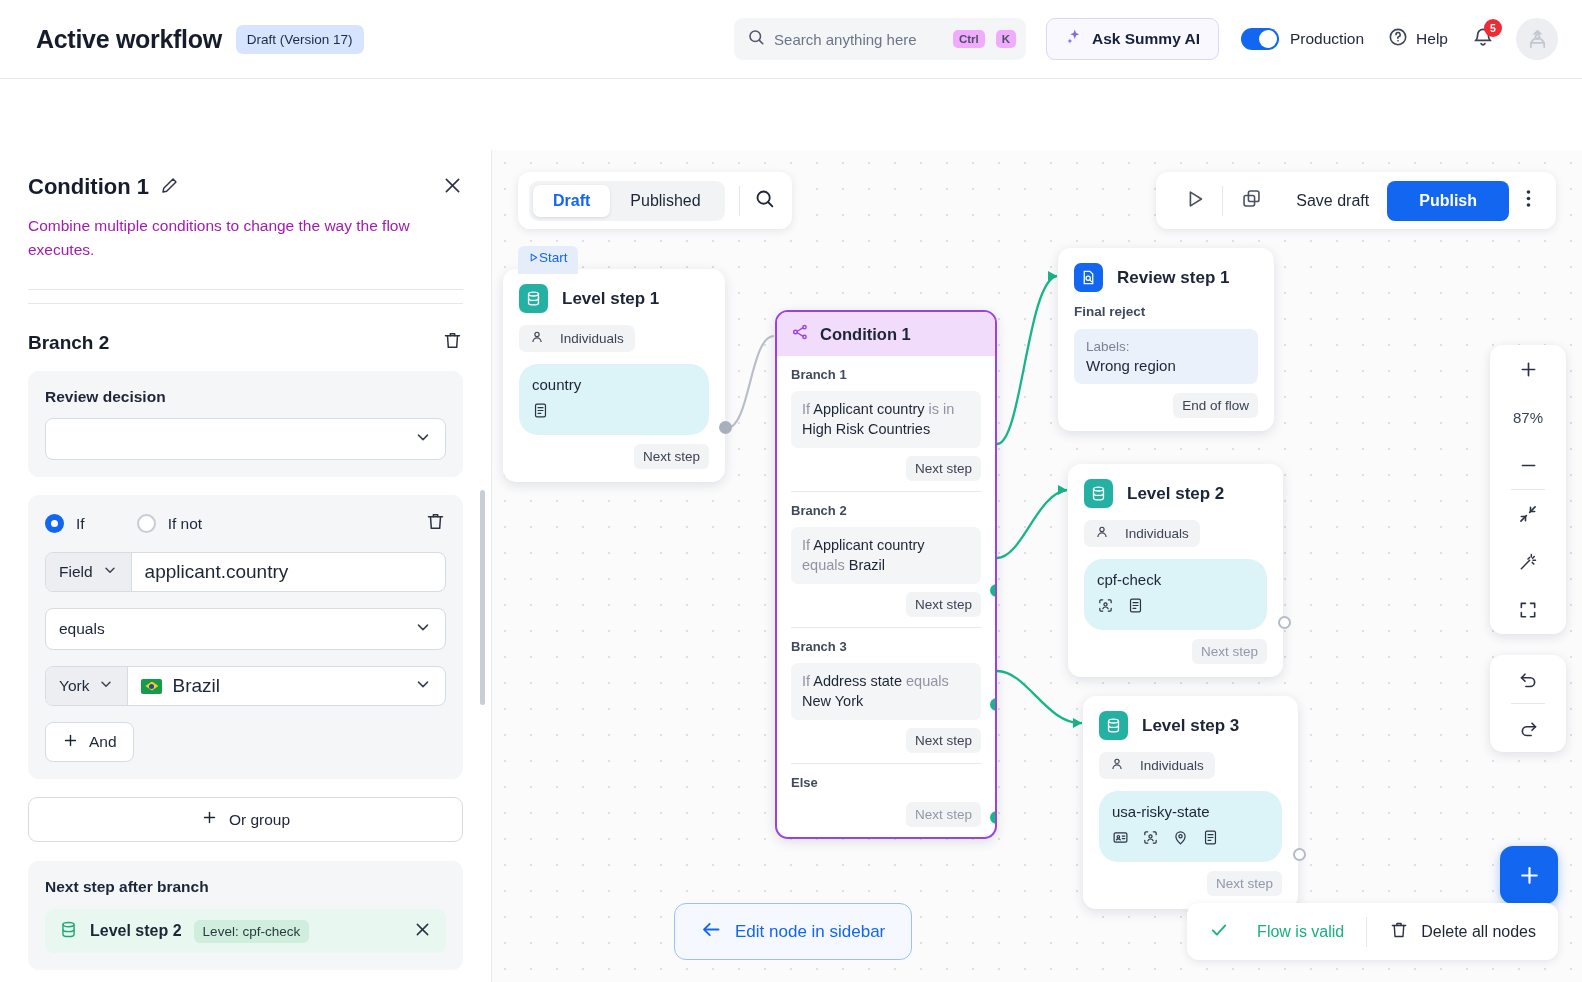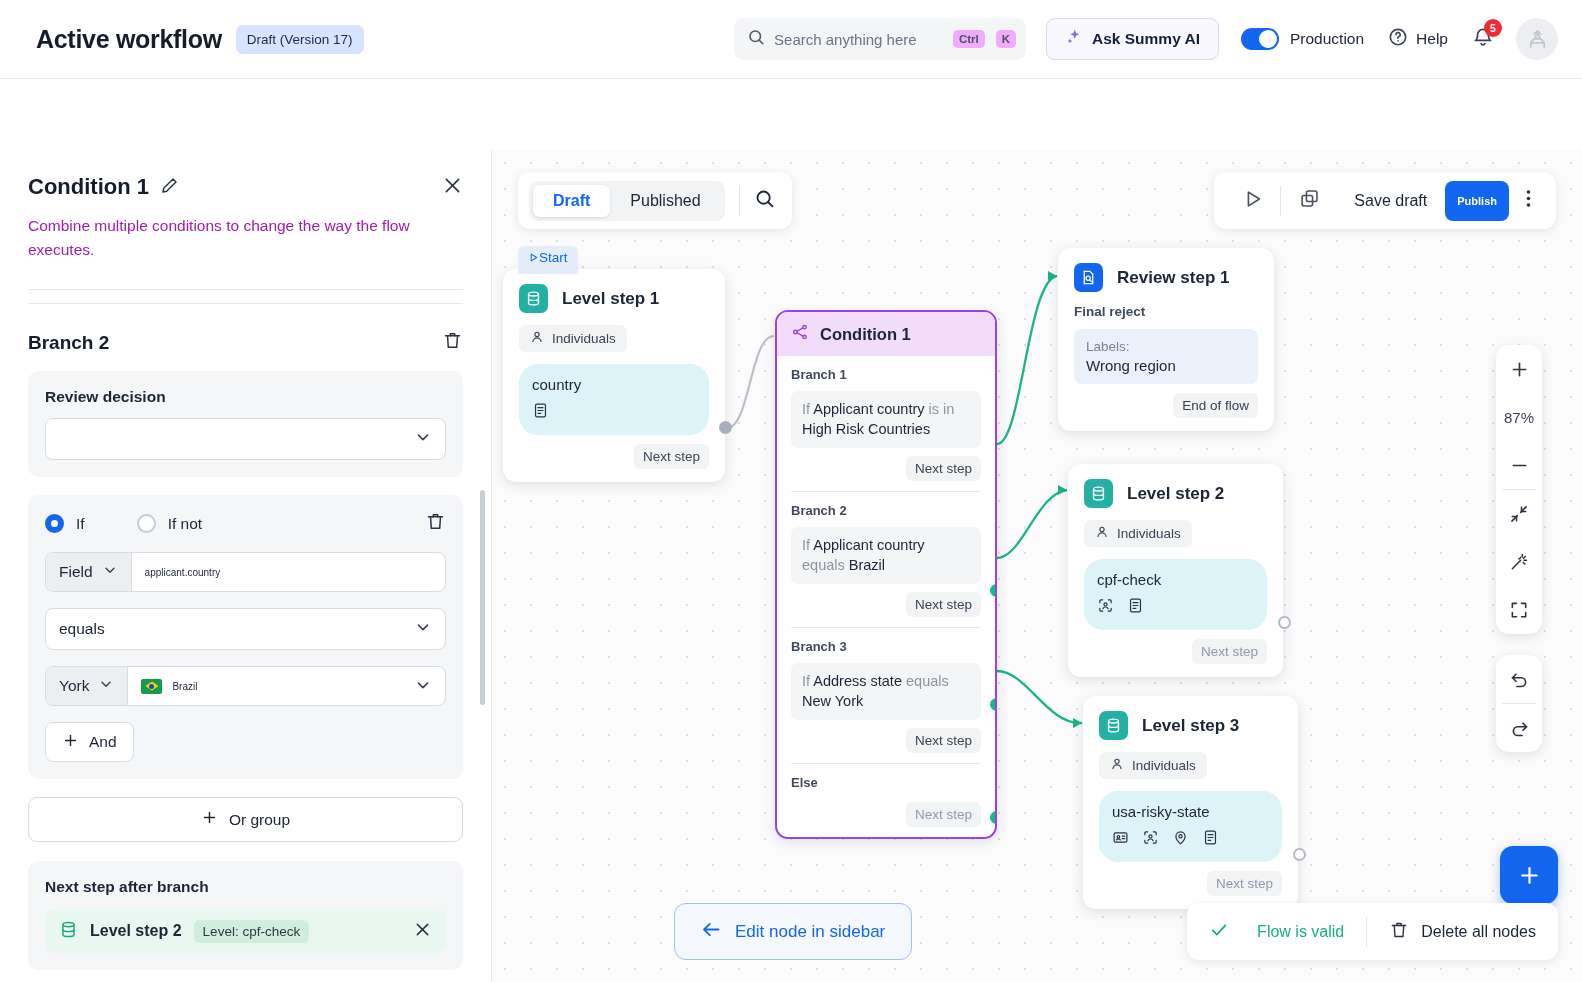--- a/index.html
+++ b/index.html
@@ -103,21 +103,21 @@
   .row-del { margin-left: auto; }
 
   .combo {
     margin-top: 16px; display: flex; height: 40px; border-radius: 8px; overflow: hidden;
     border: 1px solid #d7dbe2; background:#fff;
   }
   .combo .pre {
     background: #eceef2; display: flex; align-items: center; gap: 9px;
     padding: 0 13px; font-size: 15.5px; color: #1d2636; border-right: 1px solid #d7dbe2;
   }
-  .combo .val { flex: 1; display: flex; align-items: center; padding: 0 13px; font-size: 10px; color: #1d2636; gap:10px;}
+  .combo .val { flex: 1; display: flex; align-items: center; padding: 0 13px; font-size: 19px; color: #1d2636; gap:10px;}
   .combo .val .chev { margin-left: auto; }
   .flag {
     width: 21px; height: 15px; border-radius: 2px; background: #169b4e;
     display:flex;align-items:center;justify-content:center; flex:none;
   }
   .flag .dia { width: 13px; height: 9px; background:#f7d117; transform: rotate(0deg);
     clip-path: polygon(50% 0, 100% 50%, 50% 100%, 0 50%); display:flex;align-items:center;justify-content:center;}
   .flag .glob { width:5px;height:5px;border-radius:50%;background:#1b4ca8; }
 
   .btn-and {
@@ -163,34 +163,34 @@
   .seg div.on { background: #fff; color: #1366f0; font-weight: 700; box-shadow: 0 1px 3px rgba(25,35,60,.13); }
   .tb-div { width: 1px; height: 30px; background: #e3e6eb; margin: 0 14px; }
 
   .cv-toolbar-r {
     position: absolute; right: 26px; top: 22px; height: 57px; background: #fff;
     border-radius: 12px; box-shadow: 0 2px 9px rgba(25,35,60,.10);
     display: flex; align-items: center; padding: 0 12px; gap: 0;
   }
   .btn-savedraft { font-size: 16px; color: #1d2636; padding: 0 18px; font-weight: 400; }
   .btn-publish {
-    background: #1366f0; color: #fff; font-size: 11px; font-weight: 700;
-    height: 40px; border-radius: 8px; display: flex; align-items: center; padding: 0 12px;
+    background: #1366f0; color: #fff; font-size: 16px; font-weight: 700;
+    height: 40px; border-radius: 8px; display: flex; align-items: center; padding: 0 32px;
   }
   .kebab { padding: 0 13px 0 17px; }
 
   
   .node { position: absolute; background: #fff; border-radius: 13px; box-shadow: 0 3px 12px rgba(25,35,60,.13); }
   .n-head { display: flex; align-items: center; gap: 14px; padding: 15px 16px 0 16px; }
   .n-ico { width: 29px; height: 29px; border-radius: 7px; display: flex; align-items: center; justify-content: center; flex:none;}
   .n-ico.teal { background: #25b0a4; }
   .n-ico.blue { background: #1366f0; }
   .n-title { font-size: 17px; font-weight: 700; color: #1d2636; }
   .pill-ind {
-    display: inline-flex; align-items: center; gap: 8px; background: #f2f3f5;
+    display: inline-flex; align-items: center; gap: 16px; background: #f2f3f5;
     border-radius: 7px; padding: 5px 11px; font-size: 13.5px; color: #3b4354;
     margin: 12px 0 0 16px;
   }
   .n-body {
     margin: 12px 16px 0 16px; background: #dcf3f8; border-radius: 19px; padding: 12px 13px;
   }
   .n-body .txt { font-size: 15px; color: #1d2636; }
   .n-body .icons { display: flex; gap: 13px; margin-top: 9px; }
   .n-foot { display: flex; justify-content: flex-end; padding: 9px 16px 13px 16px; }
   .chip-next { background: #f2f3f5; color: #3b4354; font-size: 13.5px; padding: 5px 9px; border-radius: 6px; }
@@ -225,22 +225,22 @@
   .br-sep { height: 1px; background: #e6e8ed; margin: 0 14px; }
 
   
   .rv-sub { font-size: 13.5px; font-weight: 700; color: #414a5c; padding: 12px 16px 0 16px; }
   .rv-box { margin: 10px 16px 0 16px; background: #eaf1fb; border-radius: 8px; padding: 10px 12px; }
   .rv-box .lbl { font-size: 13.5px; color: #7b8394; }
   .rv-box .val { font-size: 15px; color: #1d2636; margin-top: 3px; }
 
   
   .vtool {
-    position: absolute; right: 40px; background: #fff; border-radius: 13px;
-    box-shadow: 0 3px 11px rgba(25,35,60,.12); width: 46px;
+    position: absolute; right: 16px; background: #fff; border-radius: 13px;
+    box-shadow: 0 3px 11px rgba(25,35,60,.12); width: 76px;
     display: flex; flex-direction: column; align-items: center;
   }
   .vtool .it { height: 48px; display: flex; align-items: center; justify-content: center; width: 100%; }
   .zoomval { font-size: 15px; color: #3b4354; }
   .vsep { width: 34px; height: 1px; background: #e4e7ec; }
   .fab {
     position: absolute; right: 24px; bottom: 78px; width: 58px; height: 58px;
     border-radius: 13px; background: #1366f0; display: flex; align-items: center; justify-content: center;
     box-shadow: 0 3px 11px rgba(19,102,240,.35);
   }

